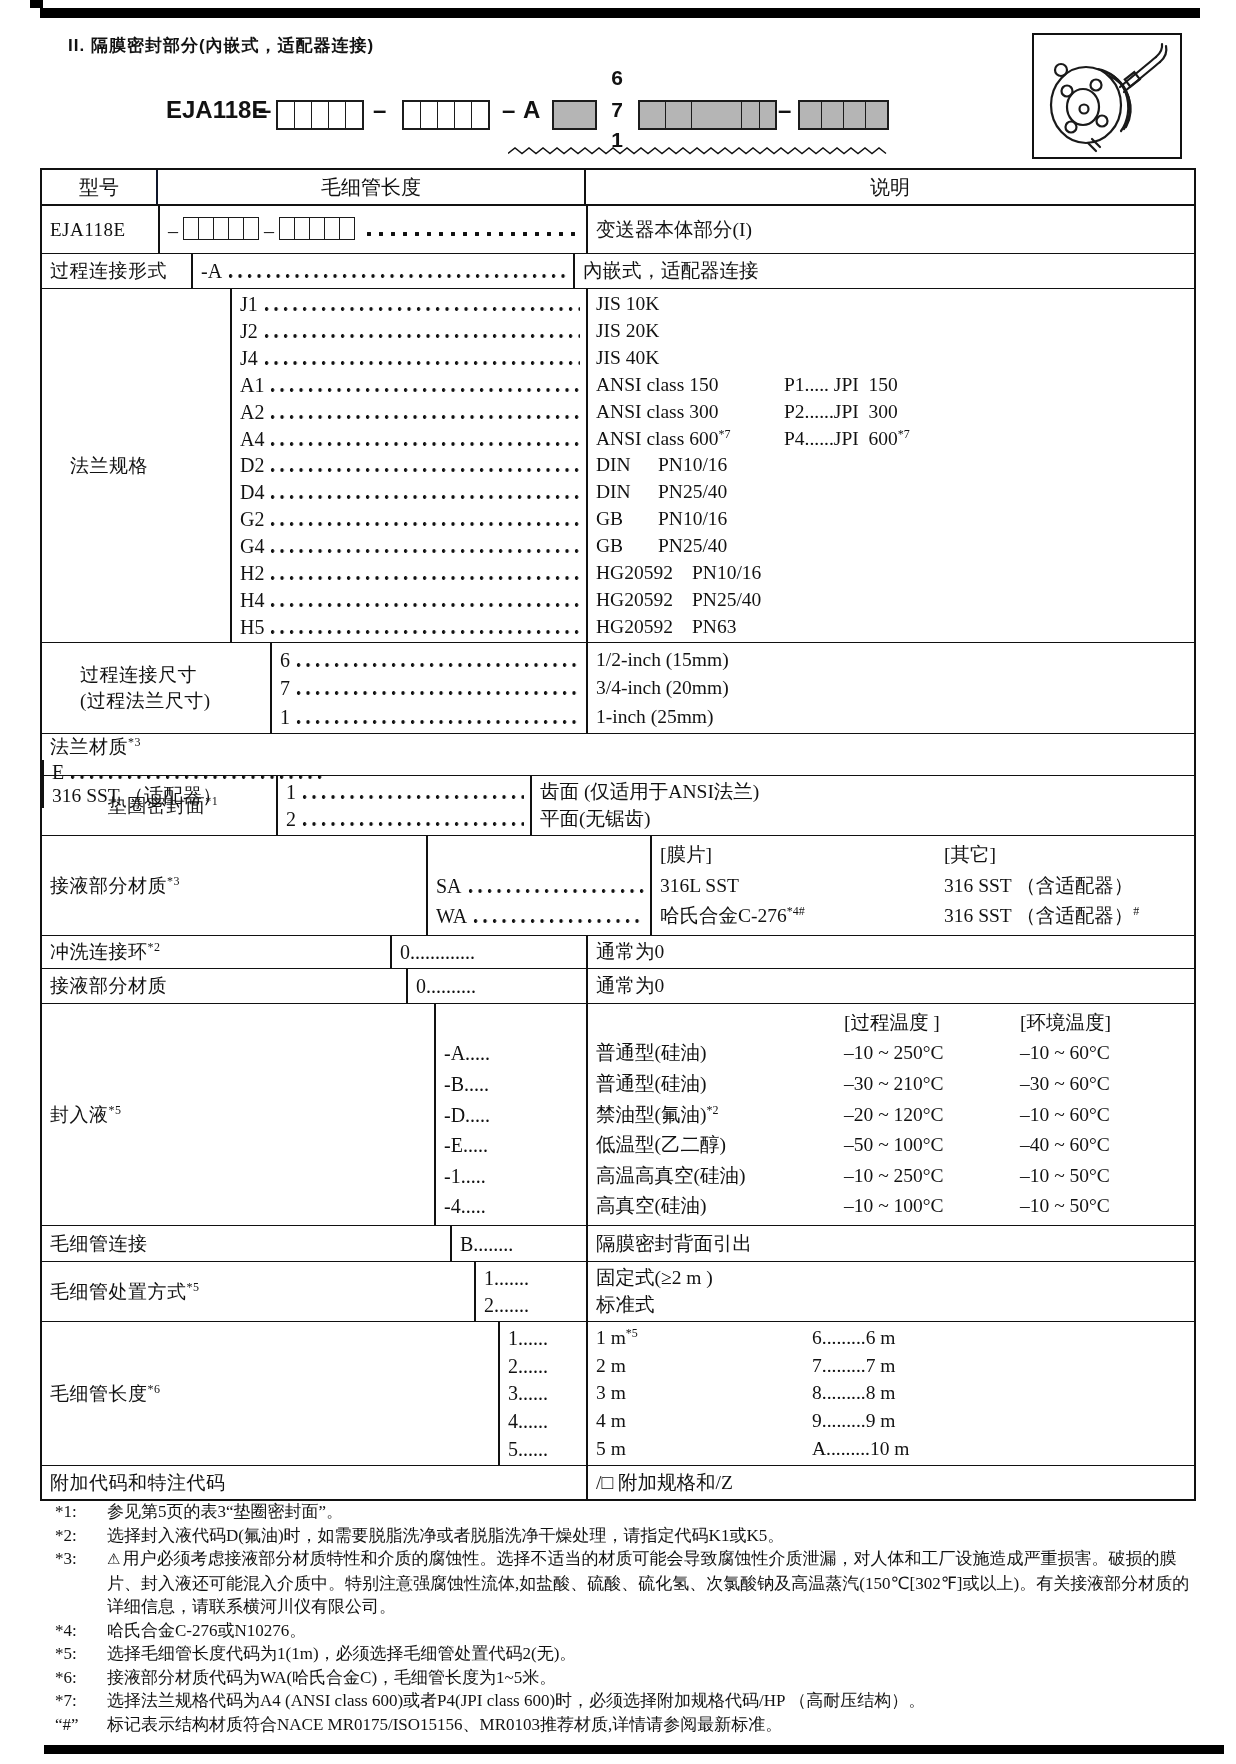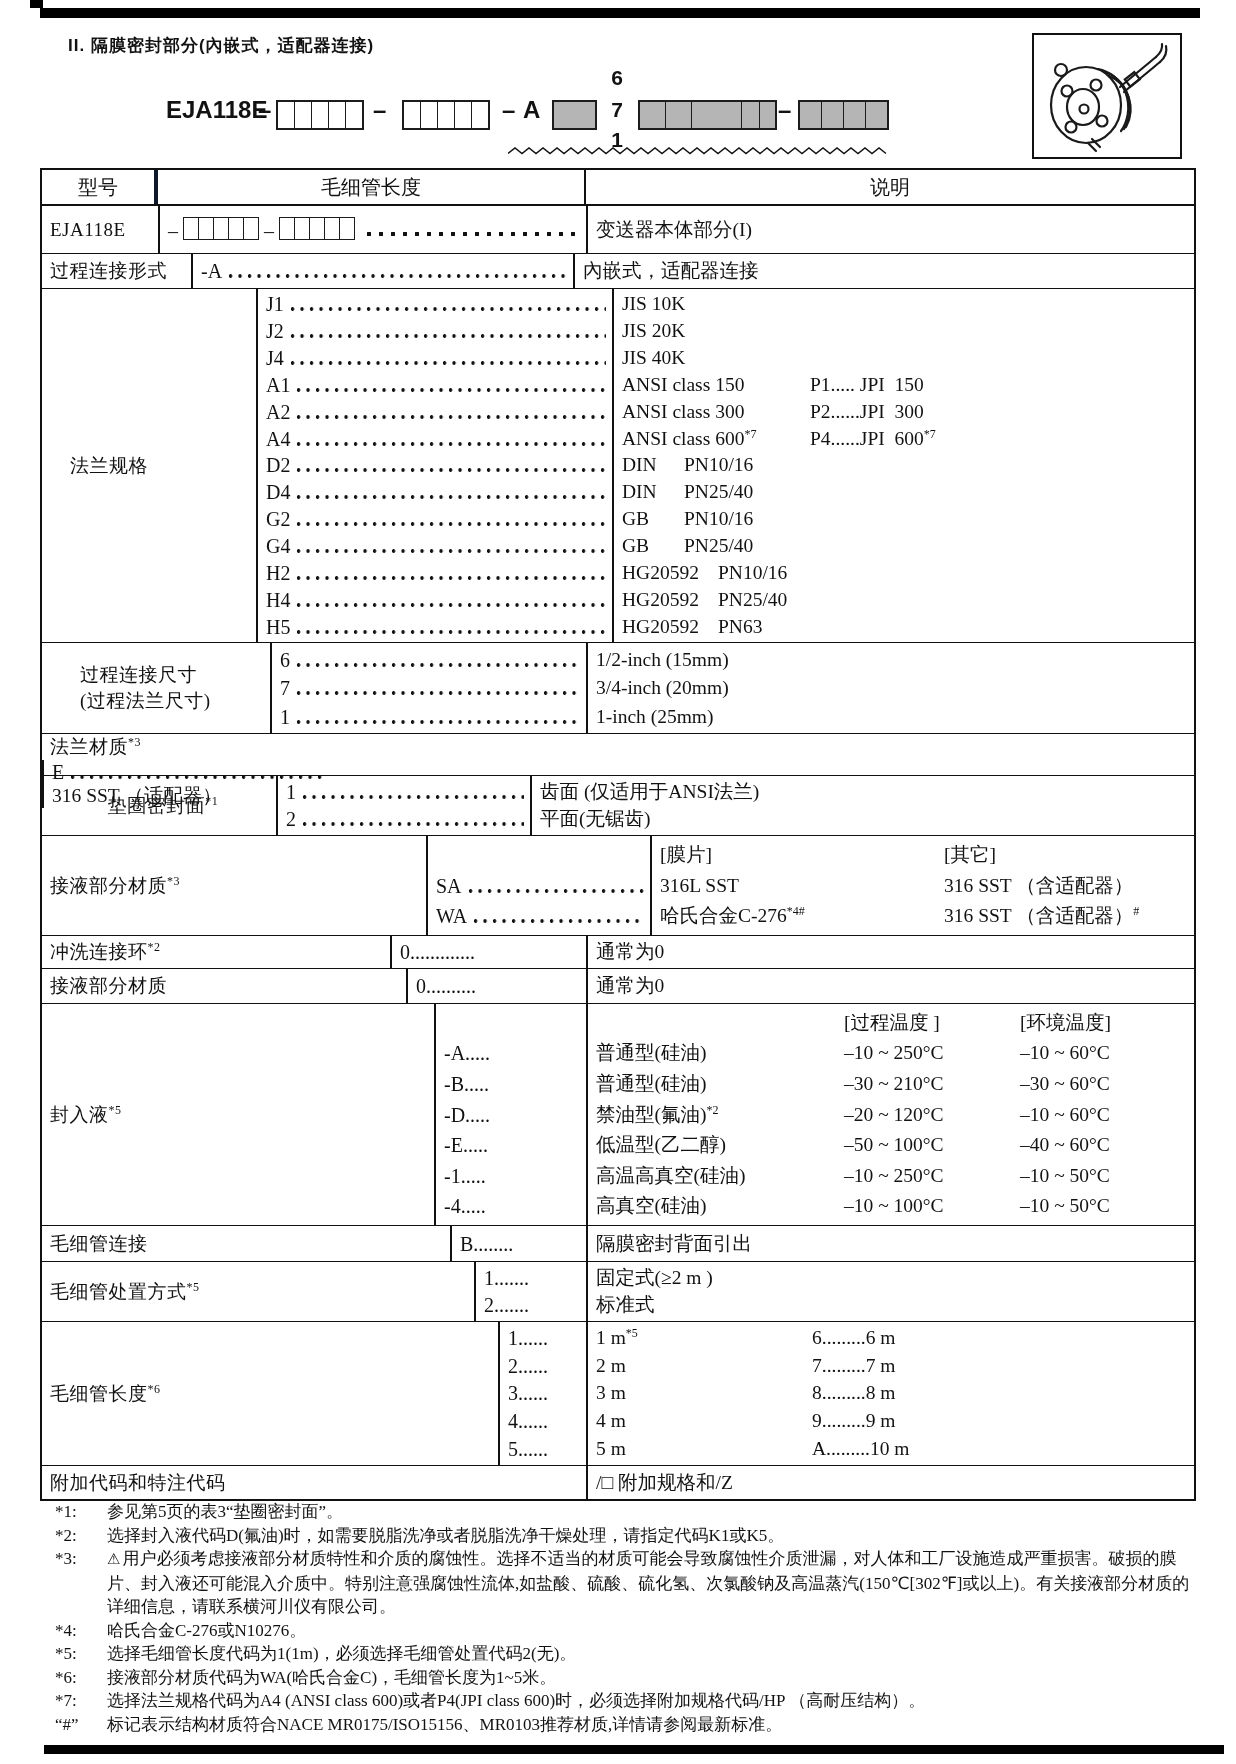--- a/index.html
+++ b/index.html
@@ -20,21 +20,21 @@
   .grp .cell:first-child{border-left:none;}
   .grp.gray,.grp.gray .cell{background:#b5b5b5;}
   .stacknum{width:32px;text-align:center;font-family:"Liberation Sans","DejaVu Sans",sans-serif;
       font-weight:700;font-size:21px;}
   
   #device-box{left:1032px;top:33px;width:146px;height:122px;border:2px solid #111;background:#fff;}
   
   #spec-table{left:40px;top:168px;width:1156px;border:2px solid #111;box-sizing:border-box;background:#fff;}
   .thead{display:flex;height:34px;border-bottom:2px solid #111;font-size:20px;}
   .thead>div{display:flex;align-items:center;justify-content:center;box-sizing:border-box;}
-  .th1{width:116px;border-right:4px solid #0f172a;}
+  .th1{width:116px;border-right:2px solid #0f172a;}
   .th2{width:428px;border-right:2px solid #111;}
   .th3{flex:1;}
   .trow{display:flex;border-bottom:1.5px solid #111;box-sizing:border-box;position:relative;}
   .trow:last-child{border-bottom:none;}
   .lblcell{display:flex;flex-direction:column;justify-content:center;box-sizing:border-box;
       padding-left:8px;font-size:19px;letter-spacing:.5px;}
   .codecol{box-sizing:border-box;border-left:2px solid #111;display:flex;flex-direction:column;
       justify-content:space-evenly;font-size:20px;}
   .desccol{flex:1;box-sizing:border-box;border-left:2px solid #111;display:flex;flex-direction:column;
       justify-content:space-evenly;font-size:19.5px;padding-left:8px;}
@@ -194,21 +194,21 @@
             <span class="lead"></span>
           </div>
         </div>
         <div class="desccol">
           <div class="line">
             <span class="seg">內嵌式，适配器连接</span>
           </div>
         </div>
       </div>
       <div class="trow" style="height: 354px;">
-        <div class="lblcell" style="width: 214px; padding-left: 28px;">
+        <div class="lblcell" style="width: 188px; padding-left: 28px;">
           <span>法兰规格</span>
         </div>
         <div class="codecol" style="width: 356px;">
           <div class="line">
             <span class="code">J1</span>
             <span class="lead"></span>
           </div>
           <div class="line">
             <span class="code">J2</span>
             <span class="lead"></span>

